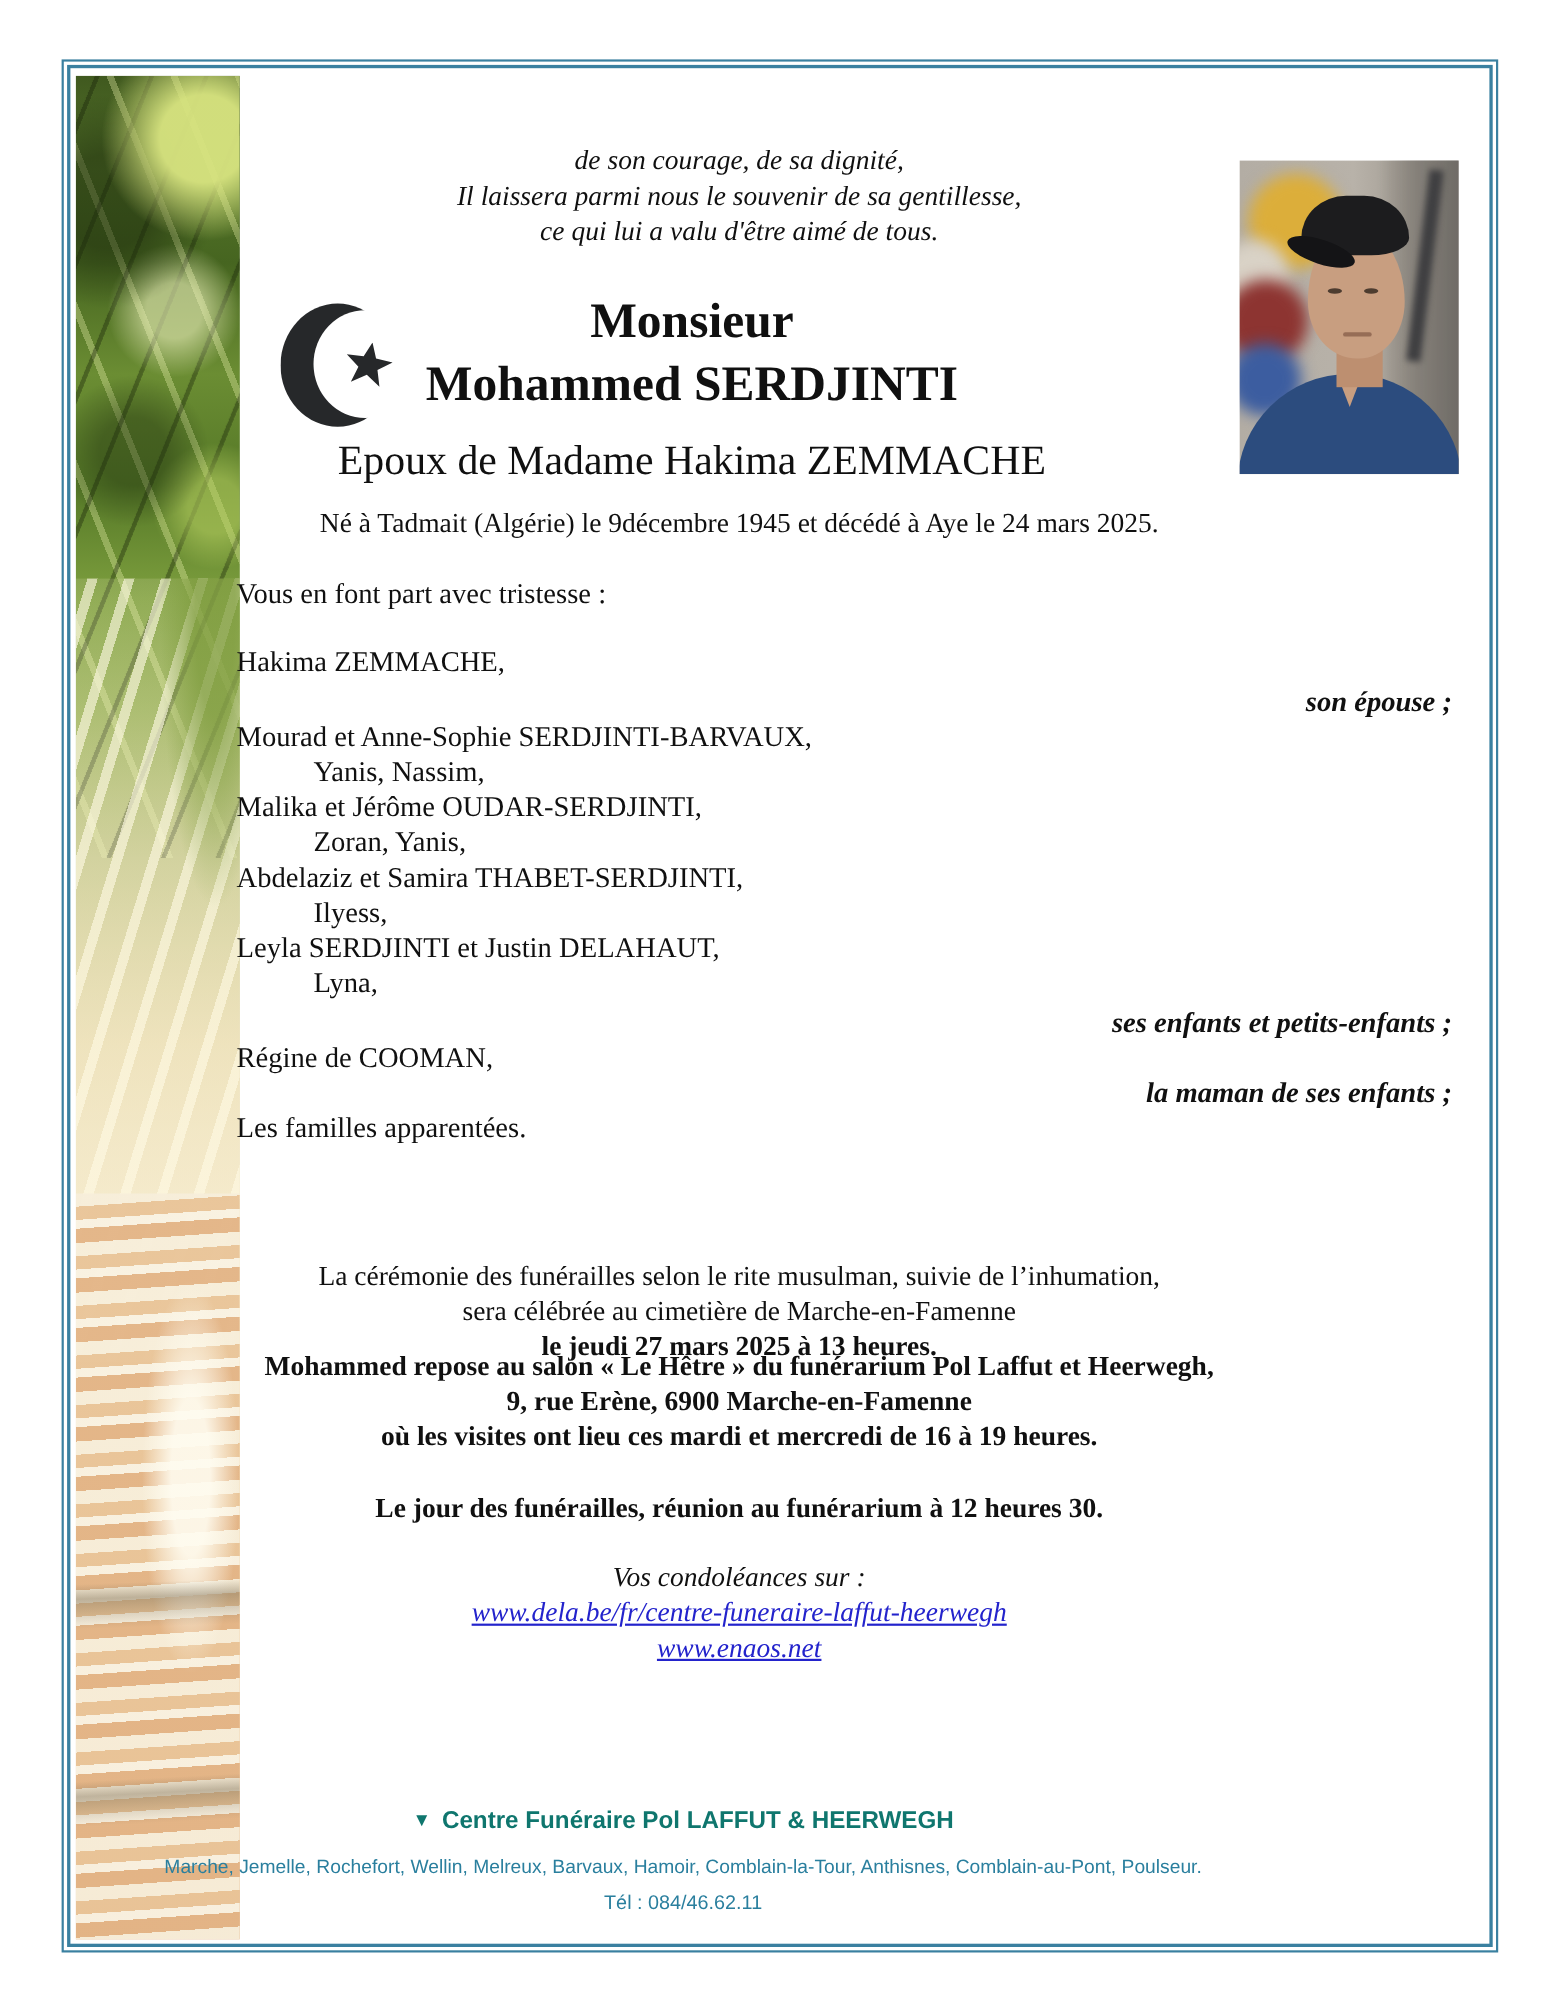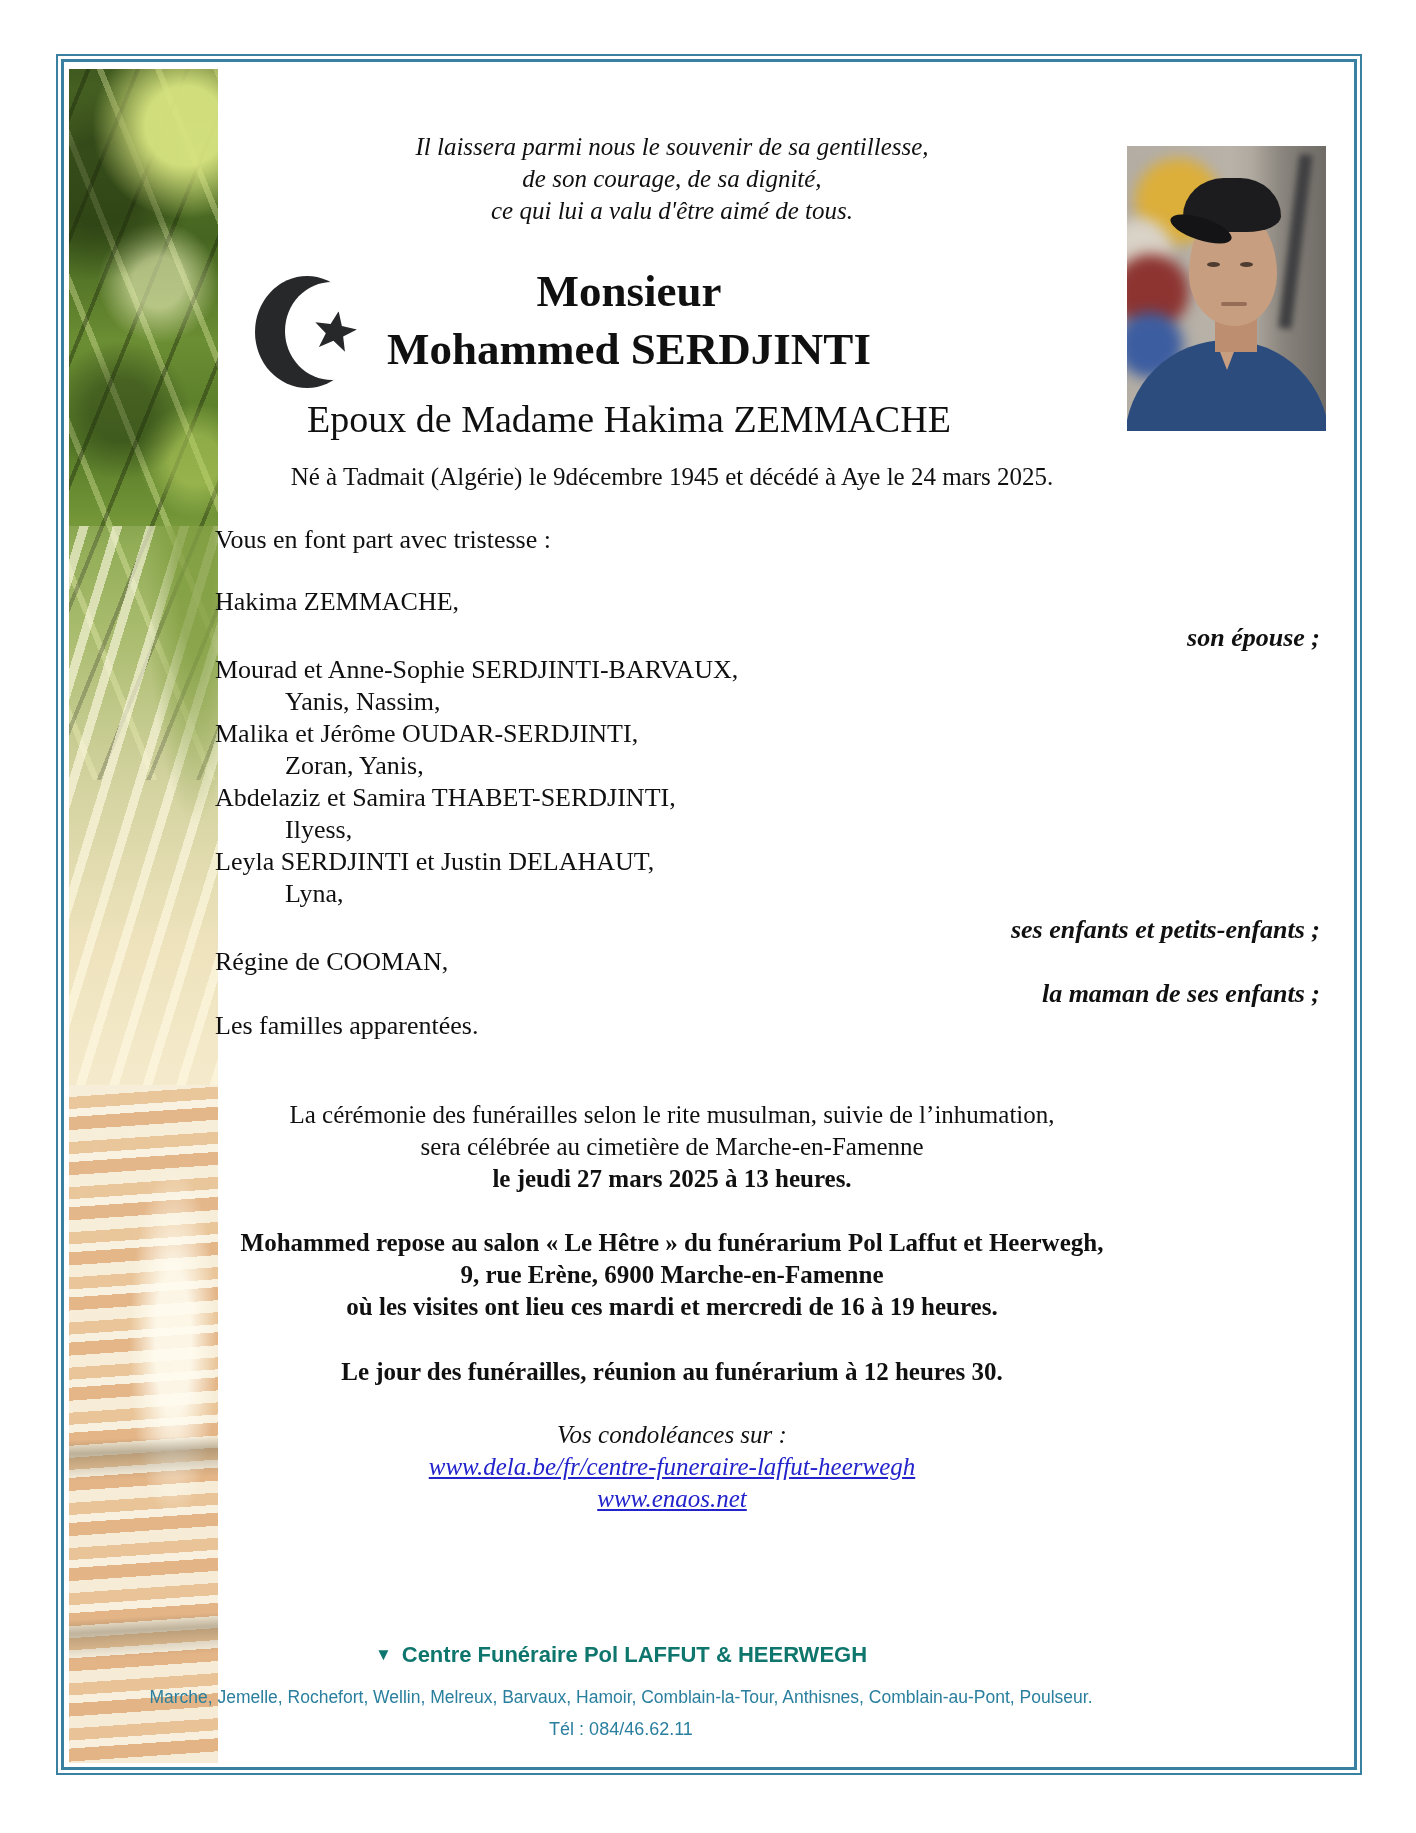--- a/index.html
+++ b/index.html
@@ -90,21 +90,21 @@
   .relation { font-size:38px; line-height:50px; margin-top:16px; }
   .birth-line { left:230px; top:461px; width:884px; text-align:center; font-size:25px; line-height:32px; }
 
   .family { left:215px; top:524px; width:1105px; font-size:26px; }
   .family div { line-height:32px; }
   .f-name {}
   .f-children { padding-left:70px; }
   .f-role { text-align:right; font-weight:bold; font-style:italic; }
   .m30 { margin-top:30px; } .m4 { margin-top:4px; }
 
-  .ceremony1 { left:230px; top:1099px; width:884px; text-align:center; font-size:25px; line-height:32px; }
+  .ceremony1 { left:230px; top:1145px; width:884px; text-align:center; font-size:25px; line-height:32px; }
   .ceremony2 { left:230px; top:1227px; width:884px; text-align:center; font-size:25px; line-height:32px; font-weight:bold; }
   .bold { font-weight:bold; }
   .reunion { left:230px; top:1356px; width:884px; text-align:center; font-size:25px; line-height:32px; font-weight:bold; }
   .condolences { left:230px; top:1419px; width:884px; text-align:center; font-style:italic; font-size:25px; line-height:32px; }
   .condolences a { color:#2323cc; text-decoration:underline; cursor:pointer; }
 
   .footer-title { left:56px; top:1641px; width:1130px; text-align:center;
     font-family:"Liberation Sans","DejaVu Sans",sans-serif; font-size:22px; font-weight:bold;
     line-height:28px; color:#0f766e; }
   .tri { font-size:17px; margin-right:10px; position:relative; top:-2px; }
@@ -141,22 +141,22 @@
   <div class="p-neck"></div>
   <div class="p-head"></div>
   <div class="p-cap"></div>
   <div class="p-visor"></div>
   <div class="p-eye l"></div>
   <div class="p-eye r"></div>
   <div class="p-mouth"></div>
 </div>
 
 <div class="abs intro">
+  <div>de son courage, de sa dignité,</div>
   <div>Il laissera parmi nous le souvenir de sa gentillesse,</div>
-  <div>de son courage, de sa dignité,</div>
   <div>ce qui lui a valu d'être aimé de tous.</div>
 </div>
 
 <div class="abs title-block">
   <div class="salutation">Monsieur</div>
   <div class="deceased-name">Mohammed SERDJINTI</div>
   <div class="relation">Epoux de Madame Hakima ZEMMACHE</div>
 </div>
 
 <div class="abs birth-line">Né à Tadmait (Algérie) le 9décembre 1945 et décédé à Aye le 24 mars 2025.</div>

